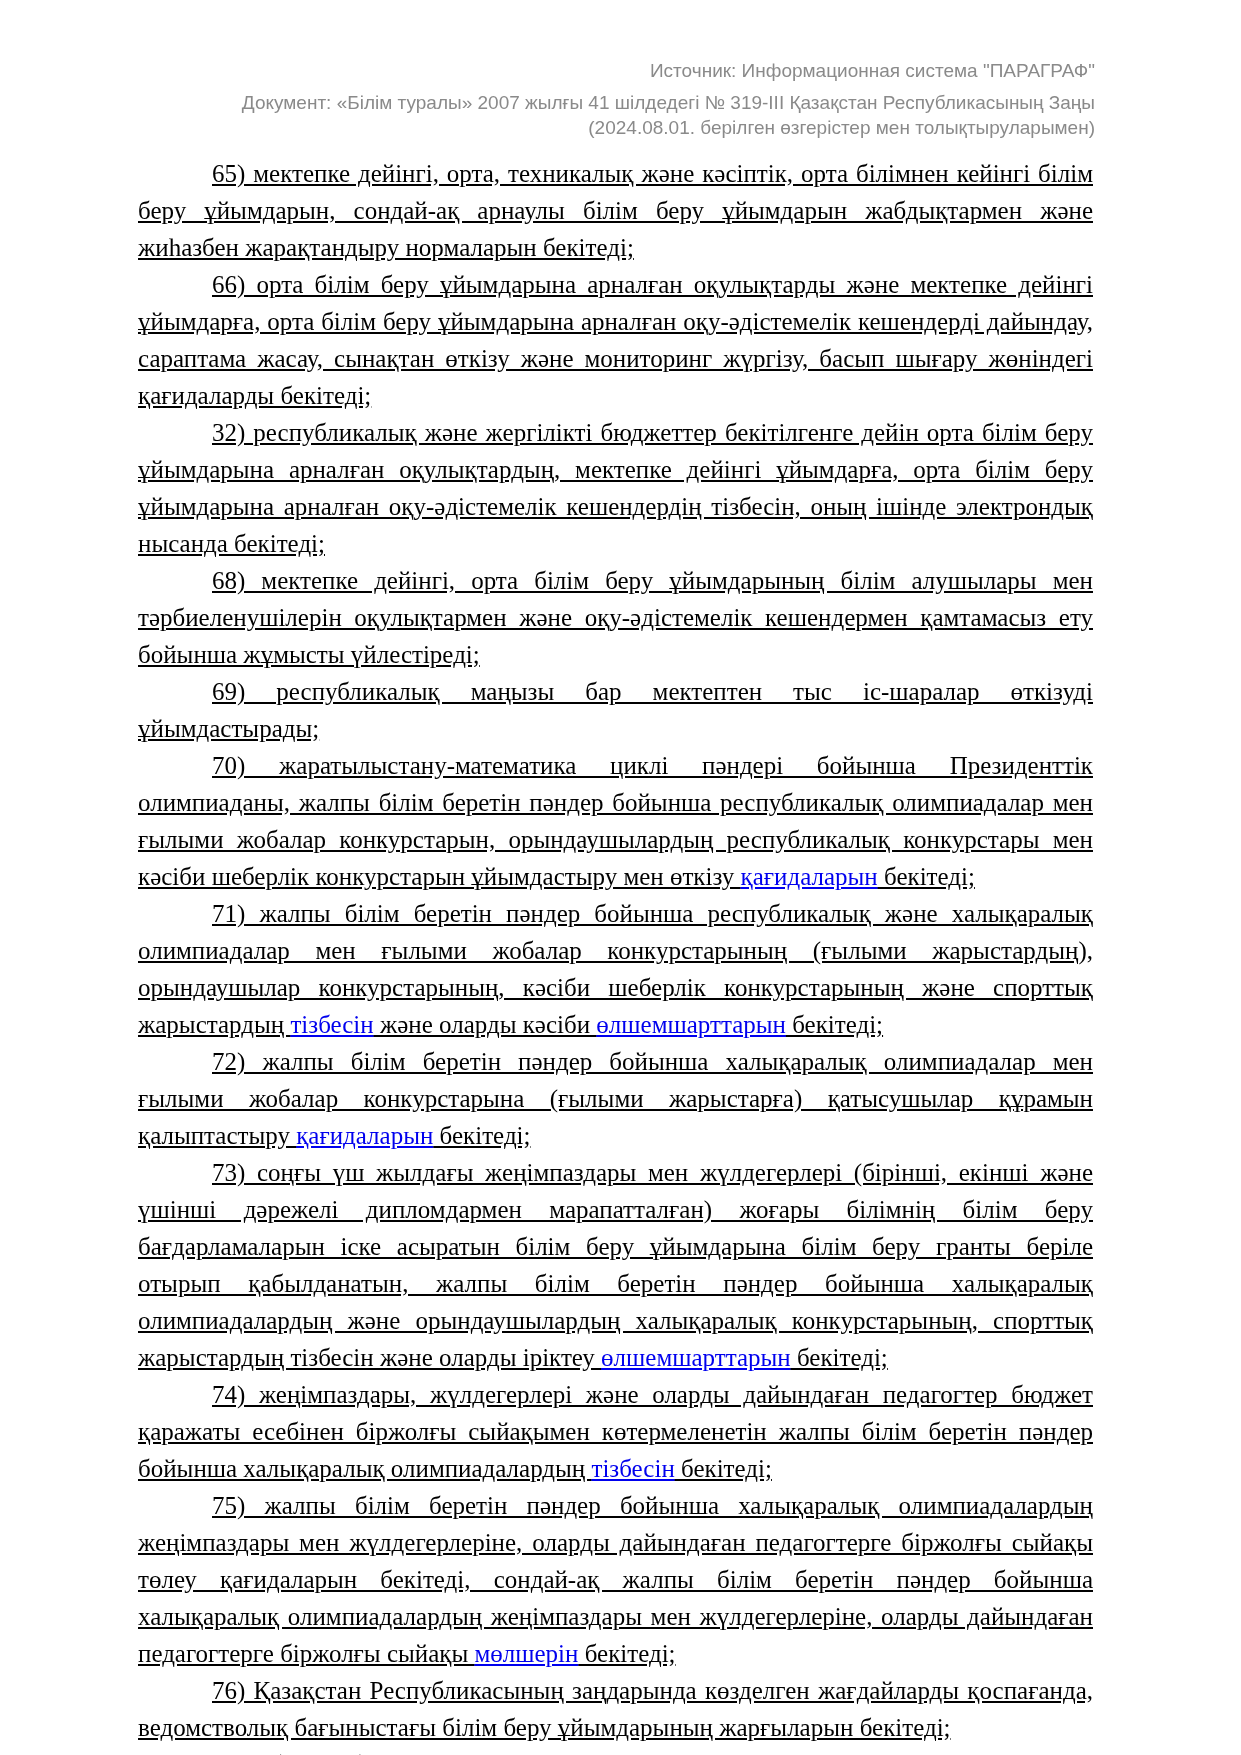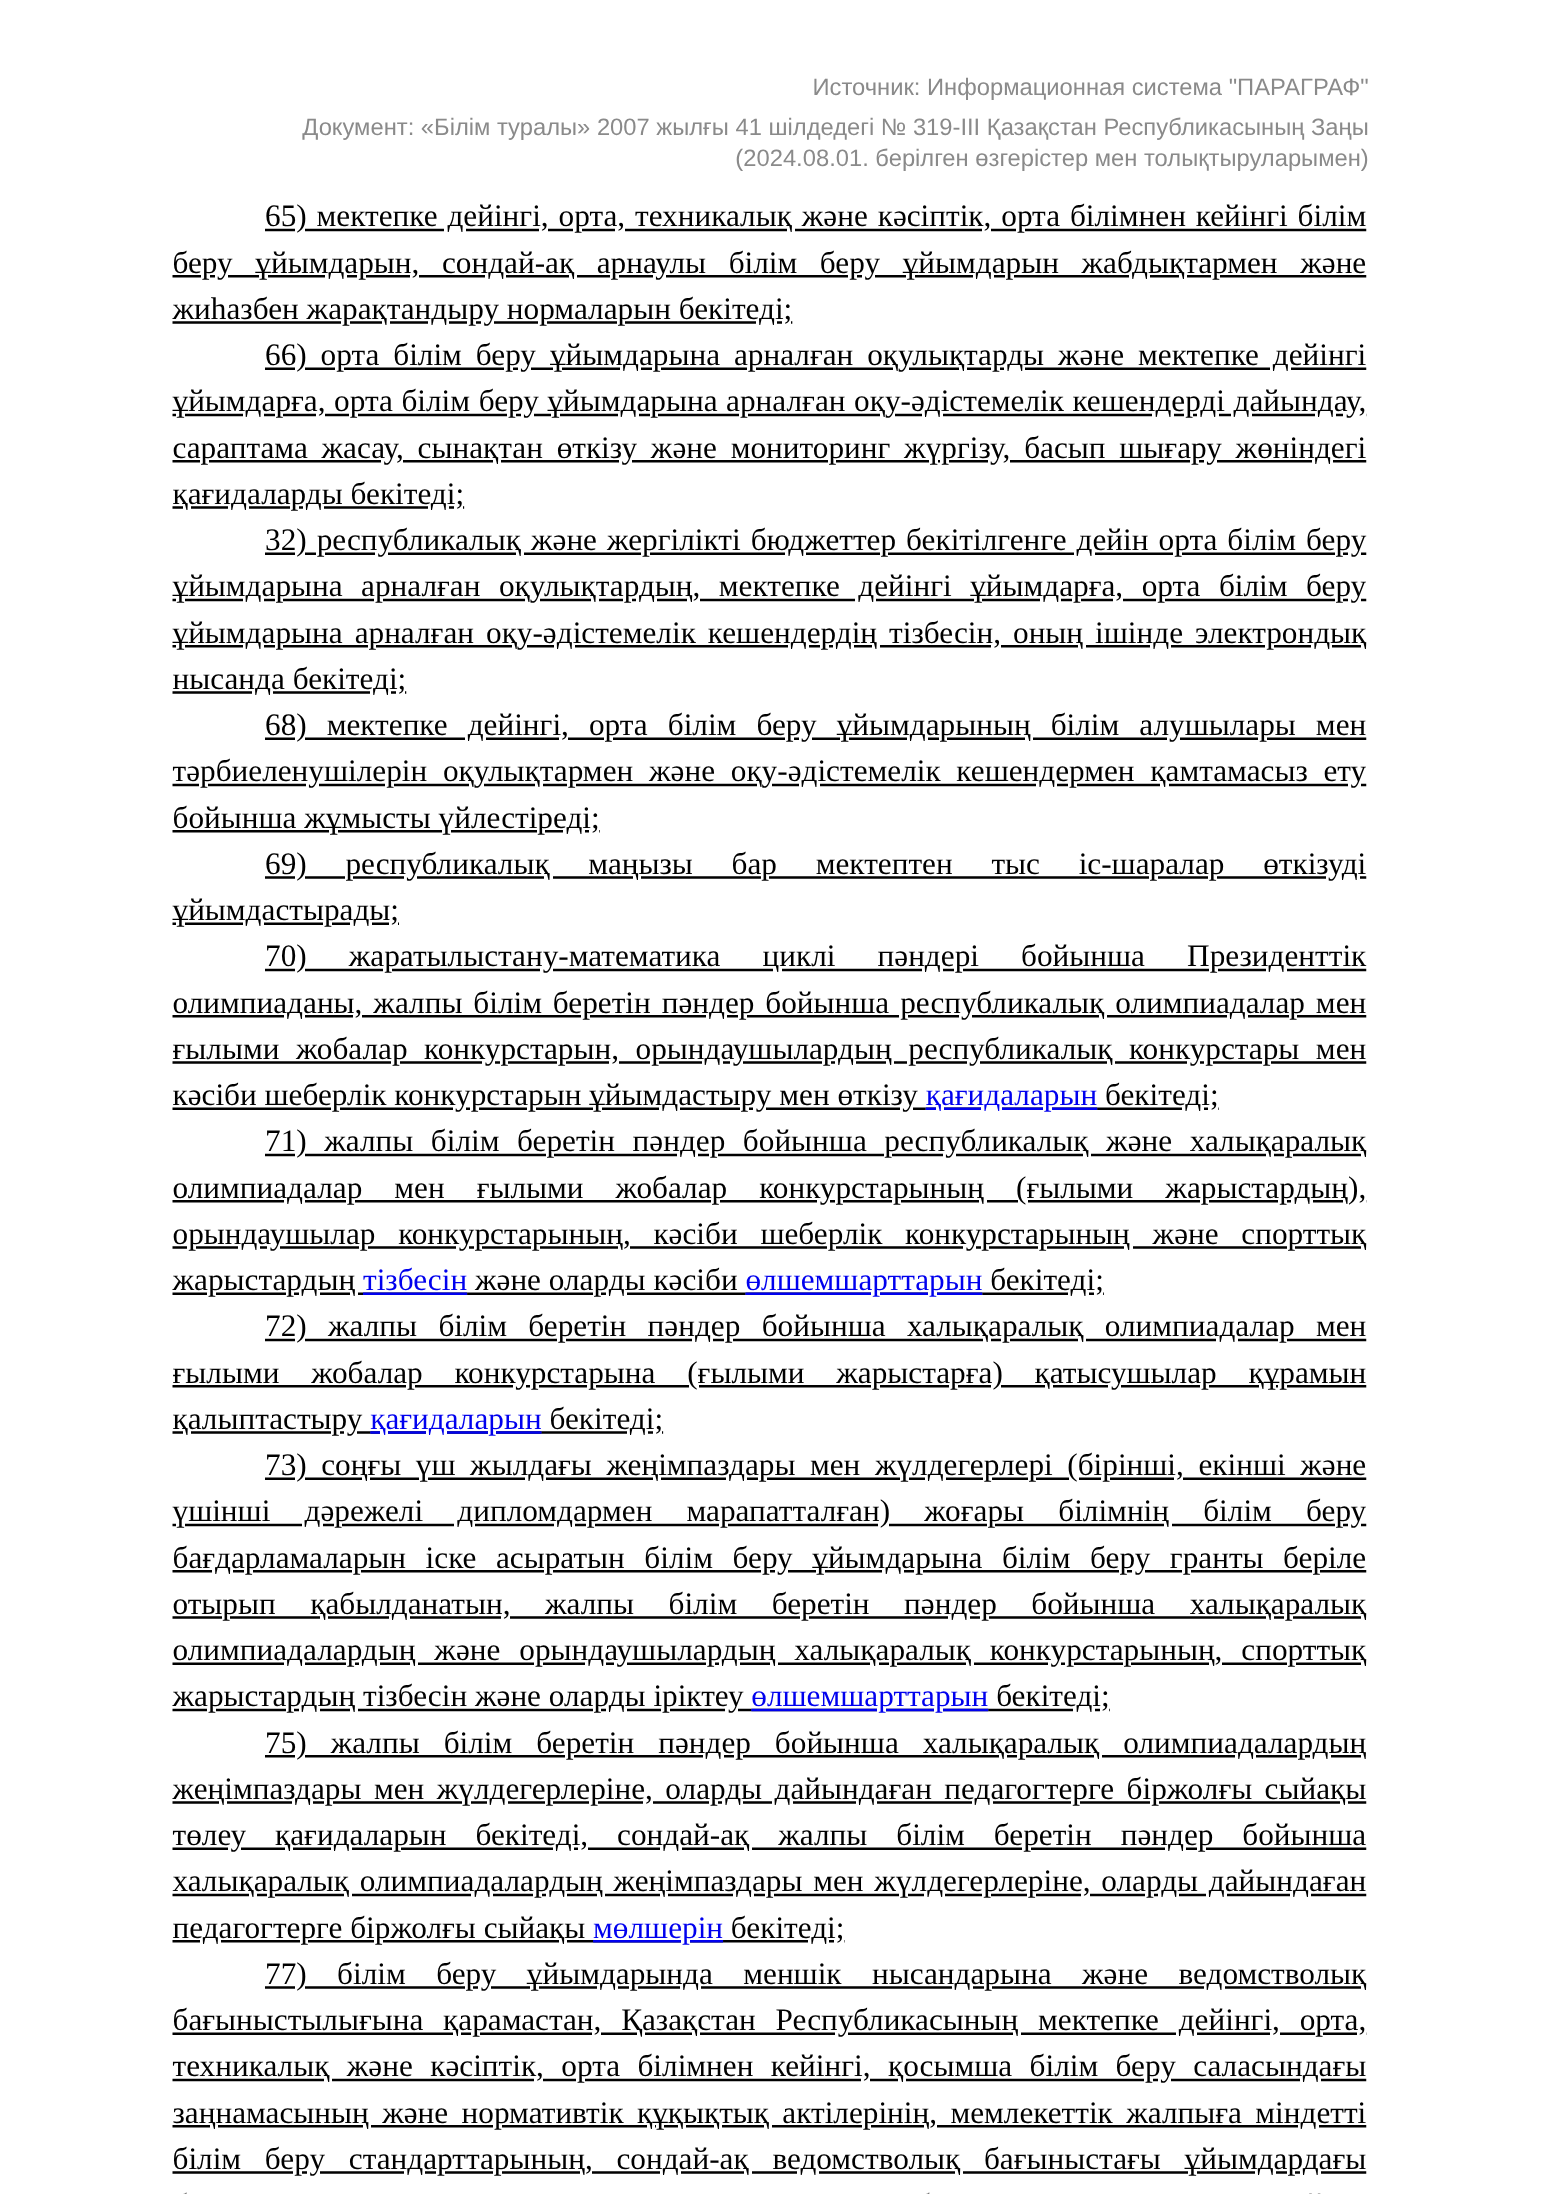--- a/index.html
+++ b/index.html
@@ -60,16 +60,18 @@
   <div class="content" id="doc-content">
       <p class="para"><span>65) мектепке дейінгі, орта, техникалық және кәсіптік, орта білімнен кейінгі білім беру ұйымдарын, сондай-ақ арнаулы білім беру ұйымдарын жабдықтармен және жиһазбен жарақтандыру нормаларын бекітеді;</span></p>
       <p class="para"><span>66) орта білім беру ұйымдарына арналған оқулықтарды және мектепке дейінгі ұйымдарға, орта білім беру ұйымдарына арналған оқу-әдістемелік кешендерді дайындау, сараптама жасау, сынақтан өткізу және мониторинг жүргізу, басып шығару жөніндегі қағидаларды бекітеді;</span></p>
       <p class="para"><span>32) республикалық және жергілікті бюджеттер бекітілгенге дейін орта білім беру ұйымдарына арналған оқулықтардың, мектепке дейінгі ұйымдарға, орта білім беру ұйымдарына арналған оқу-әдістемелік кешендердің тізбесін, оның ішінде электрондық нысанда бекітеді;</span></p>
       <p class="para"><span>68) мектепке дейінгі, орта білім беру ұйымдарының білім алушылары мен тәрбиеленушілерін оқулықтармен және оқу-әдістемелік кешендермен қамтамасыз ету бойынша жұмысты үйлестіреді;</span></p>
       <p class="para"><span>69) республикалық маңызы бар мектептен тыс іс-шаралар өткізуді ұйымдастырады;</span></p>
       <p class="para"><span>70) жаратылыстану-математика циклі пәндері бойынша Президенттік олимпиаданы, жалпы білім беретін пәндер бойынша республикалық олимпиадалар мен ғылыми жобалар конкурстарын, орындаушылардың республикалық конкурстары мен кәсіби шеберлік конкурстарын ұйымдастыру мен өткізу </span><a href="#">қағидаларын</a><span> бекітеді;</span></p>
       <p class="para"><span>71) жалпы білім беретін пәндер бойынша республикалық және халықаралық олимпиадалар мен ғылыми жобалар конкурстарының (ғылыми жарыстардың), орындаушылар конкурстарының, кәсіби шеберлік конкурстарының және спорттық жарыстардың </span><a href="#">тізбесін</a><span> және оларды кәсіби </span><a href="#">өлшемшарттарын</a><span> бекітеді;</span></p>
       <p class="para"><span>72) жалпы білім беретін пәндер бойынша халықаралық олимпиадалар мен ғылыми жобалар конкурстарына (ғылыми жарыстарға) қатысушылар құрамын қалыптастыру </span><a href="#">қағидаларын</a><span> бекітеді;</span></p>
       <p class="para"><span>73) соңғы үш жылдағы жеңімпаздары мен жүлдегерлері (бірінші, екінші және үшінші дәрежелі дипломдармен марапатталған) жоғары білімнің білім беру бағдарламаларын іске асыратын білім беру ұйымдарына білім беру гранты беріле отырып қабылданатын, жалпы білім беретін пәндер бойынша халықаралық олимпиадалардың және орындаушылардың халықаралық конкурстарының, спорттық жарыстардың тізбесін және оларды іріктеу </span><a href="#">өлшемшарттарын</a><span> бекітеді;</span></p>
+      <p class="para"><span>74) жеңімпаздары, жүлдегерлері және оларды дайындаған педагогтер бюджет қаражаты есебінен біржолғы сыйақымен көтермеленетін жалпы білім беретін пәндер бойынша халықаралық олимпиадалардың </span><a href="#">тізбесін</a><span> бекітеді;</span></p>
       <p class="para"><span>75) жалпы білім беретін пәндер бойынша халықаралық олимпиадалардың жеңімпаздары мен жүлдегерлеріне, оларды дайындаған педагогтерге біржолғы сыйақы төлеу қағидаларын бекітеді, сондай-ақ жалпы білім беретін пәндер бойынша халықаралық олимпиадалардың жеңімпаздары мен жүлдегерлеріне, оларды дайындаған педагогтерге біржолғы сыйақы </span><a href="#">мөлшерін</a><span> бекітеді;</span></p>
+      <p class="para"><span>76) Қазақстан Республикасының заңдарында көзделген жағдайларды қоспағанда, ведомстволық бағыныстағы білім беру ұйымдарының жарғыларын бекітеді;</span></p>
       <p class="para"><span>77) білім беру ұйымдарында меншік нысандарына және ведомстволық бағыныстылығына қарамастан, Қазақстан Республикасының мектепке дейінгі, орта, техникалық және кәсіптік, орта білімнен кейінгі, қосымша білім беру саласындағы заңнамасының және нормативтік құқықтық актілерінің, мемлекеттік жалпыға міндетті білім беру стандарттарының, сондай-ақ ведомстволық бағыныстағы ұйымдардағы бюджеттік және қаржылық тәртіптің Қазақстан Республикасының заңнамасына сәйкес орындалуына мемлекеттік бақылау жасауды жүзеге асырады;</span></p>
     </div>
 </div>
 
 </body></html>

